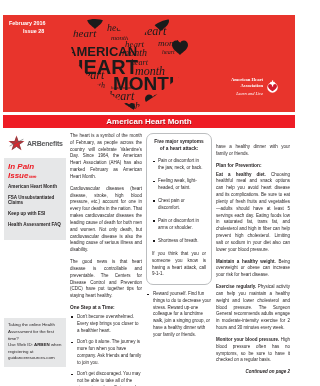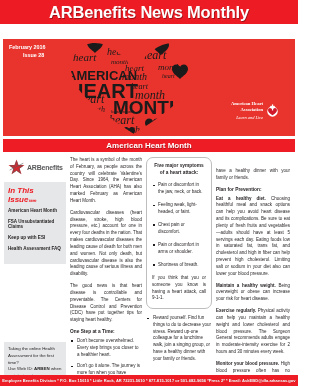--- a/index.html
+++ b/index.html
@@ -161,23 +161,20 @@
   .footer-text {
     color:#fff; font-size:4.1px; font-weight:bold; white-space:nowrap;
     text-shadow:0.3px 0.3px 0 rgba(0,0,0,0.25);
   }
 </style>
 </head>
 <body>
 
 <div class="page">
 
-  <div class="masthead">
-    <div class="masthead-title">ARBenefits News Monthly</div>
-  </div>
 
   <div class="banner">
     <div class="issue-block">
       <div class="issue-date">February 2016</div>
       <div class="issue-num">Issue 28</div>
     </div>
 
     <svg class="heart-art" viewBox="0 0 138 99">
       <defs>
         <clipPath id="heartclip">
@@ -244,21 +241,21 @@
         <svg class="arb-star" viewBox="0 0 20 20">
           <path d="M10 0.6 L12.4 7.2 L19.4 7.2 L13.7 11.3 L15.9 18 L10 13.8 L4.1 18 L6.3 11.3 L0.6 7.2 L7.6 7.2 Z" fill="#d7282f"></path>
           <path d="M10 2.6 L11.9 8 L17.4 8 L12.9 11.4 L14.6 16.8 L10 13.4 L5.4 16.8 L7.1 11.4 L2.6 8 L8.1 8 Z" fill="none" stroke="#58595b" stroke-width="0.7"></path>
           <path d="M2 13 L18 5" stroke="#58595b" stroke-width="0.7" fill="none"></path>
         </svg>
         <span class="arb-word">ARBenefits</span>
       </div>
 
       <div class="issue-box">
         <div class="issue-head">
-          <span>In This Issue</span><span class="chev">»»»</span>
+          <span>In Pain Issue</span><span class="chev">»»»</span>
         </div>
         <ul class="issue-list">
           <li>American Heart Month</li>
           <li>FSA Unsubstantiated Claims</li>
           <li>Keep up with ESI</li>
           <li>Health Assessment FAQ</li>
         </ul>
       </div>
 
       <div class="note-box">

